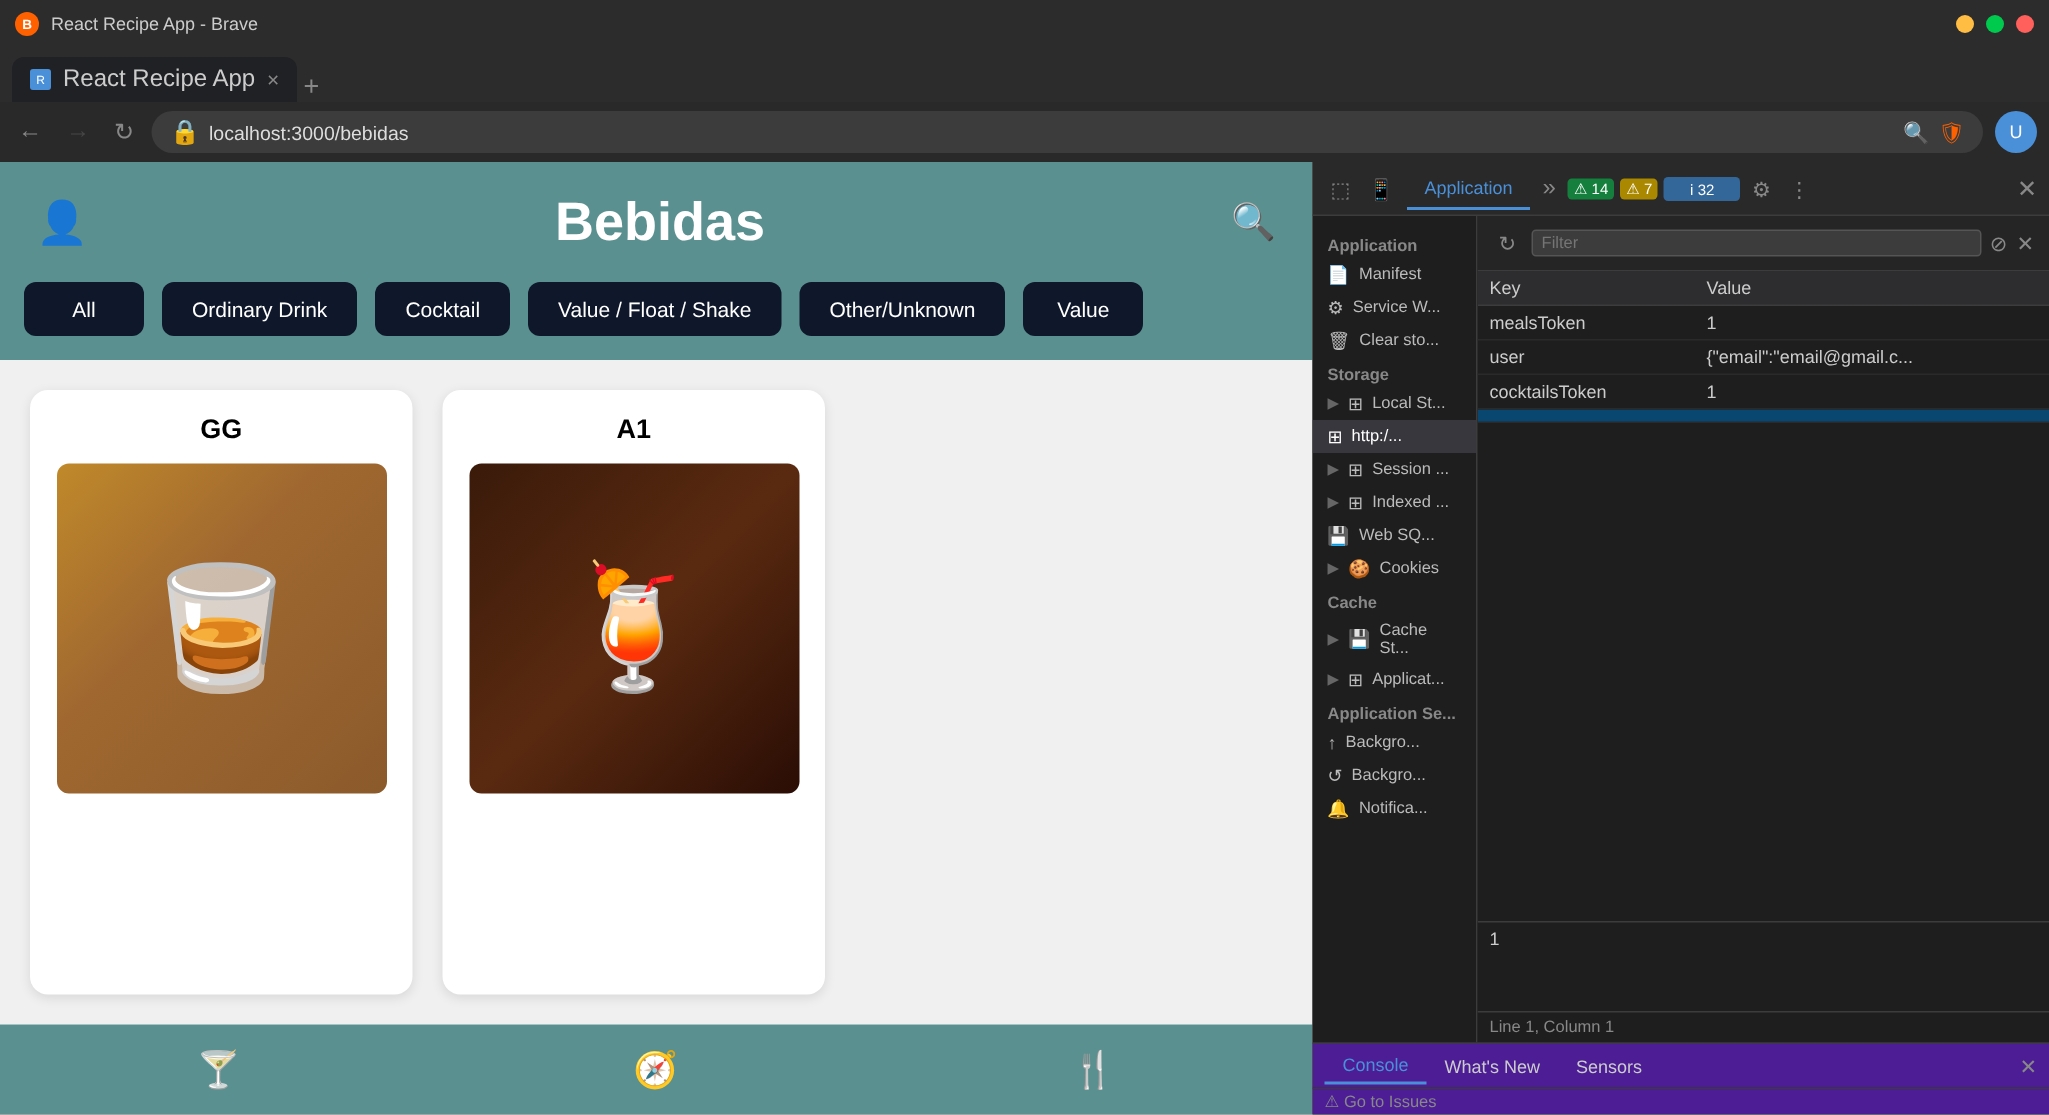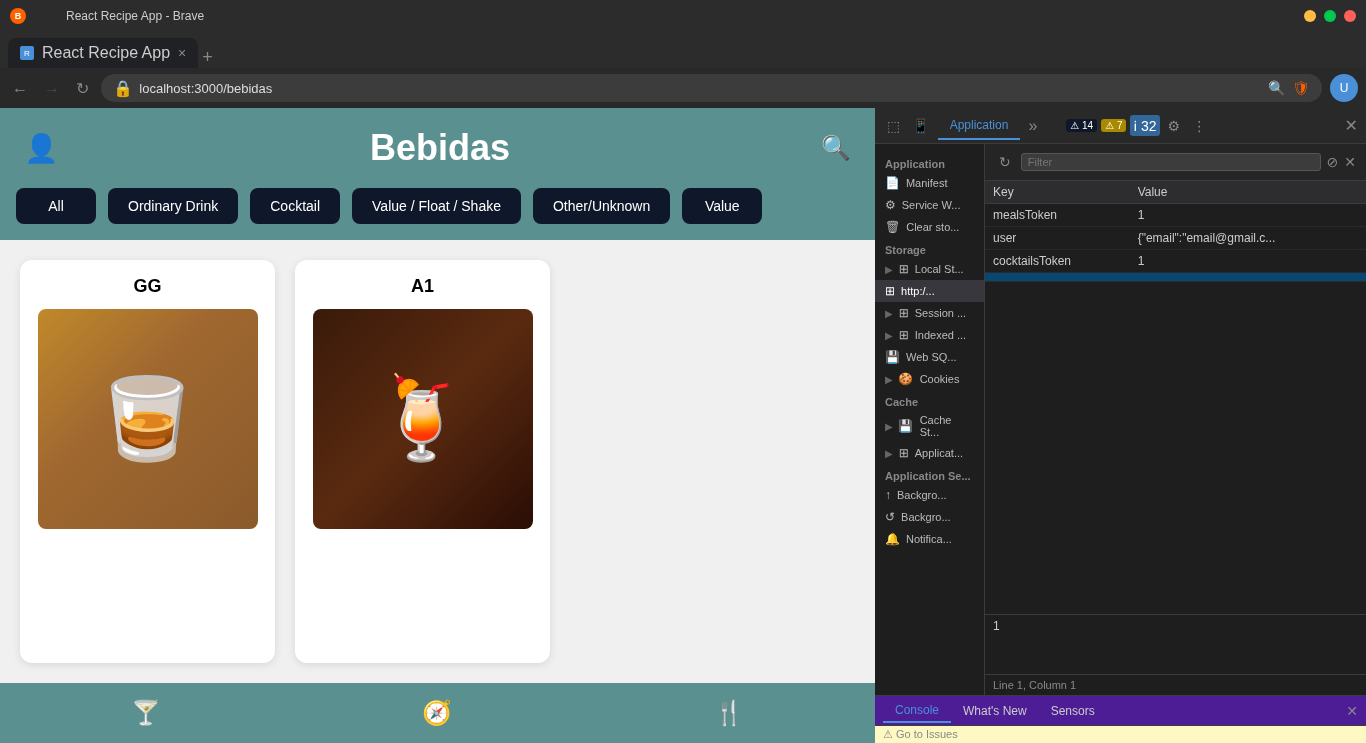--- a/index.html
+++ b/index.html
@@ -26,21 +26,20 @@
     .brave-logo {
       width: 16px; height: 16px;
       background: #ff6000;
       border-radius: 50%;
       display: flex; align-items: center; justify-content: center;
       color: white; font-size: 9px; font-weight: bold;
     }
     .title-text {
       color: #ccc;
       font-size: 12px;
-      margin-left: 32px;
     }
     .window-controls {
       display: flex; gap: 8px;
     }
     .win-btn {
       width: 12px; height: 12px;
       border-radius: 50%;
       border: none; cursor: pointer;
     }
     .win-minimize { background: #ffbd44; }
@@ -263,40 +262,39 @@
       border-bottom: 2px solid transparent;
     }
     .devtools-tab.active {
       border-bottom: 2px solid #4a90d9;
       color: #4a90d9;
     }
     .devtools-icon-btn {
       background: none; border: none; color: #888; font-size: 14px; cursor: pointer; padding: 4px;
     }
     .devtools-error-badge {
-      background: #0f172a;
+      background: #15803d;
       color: white;
       border-radius: 3px;
       padding: 1px 4px;
       font-size: 10px;
-      margin-left: 21px;
     }
     .devtools-warning-badge {
       background: #aa8800;
       color: white;
       border-radius: 3px;
       padding: 1px 4px;
       font-size: 10px;
     }
     .devtools-info-badge {
       background: #336699;
       color: white;
       border-radius: 3px;
-      padding: 1px 3px;
-      font-size: 14px;
+      padding: 1px 17px;
+      font-size: 10px;
     }
 
     .devtools-body {
       flex: 1;
       display: flex;
       overflow: hidden;
     }
 
     
     .app-panel-sidebar {
@@ -645,18 +643,18 @@
       </div>
     </div>
 
     <div class="devtools-bottom-tabs">
       <div class="devtools-bottom-tab active">Console</div>
       <div class="devtools-bottom-tab">What's New</div>
       <div class="devtools-bottom-tab">Sensors</div>
       <button class="devtools-close" style="font-size:14px;">✕</button>
     </div>
 
-    <div style="background:#fef9c3; padding: 2px 8px; font-size:11px; color:#888; border-top:1px solid #3c3c3c;">
+    <div style="background:#4c1d95; padding: 2px 8px; font-size:11px; color:#888; border-top:1px solid #3c3c3c;">
       <span style="cursor:pointer; color:#888;">⚠ Go to Issues</span>
     </div>
   </div>
 
 </div>
 
 </body></html>

